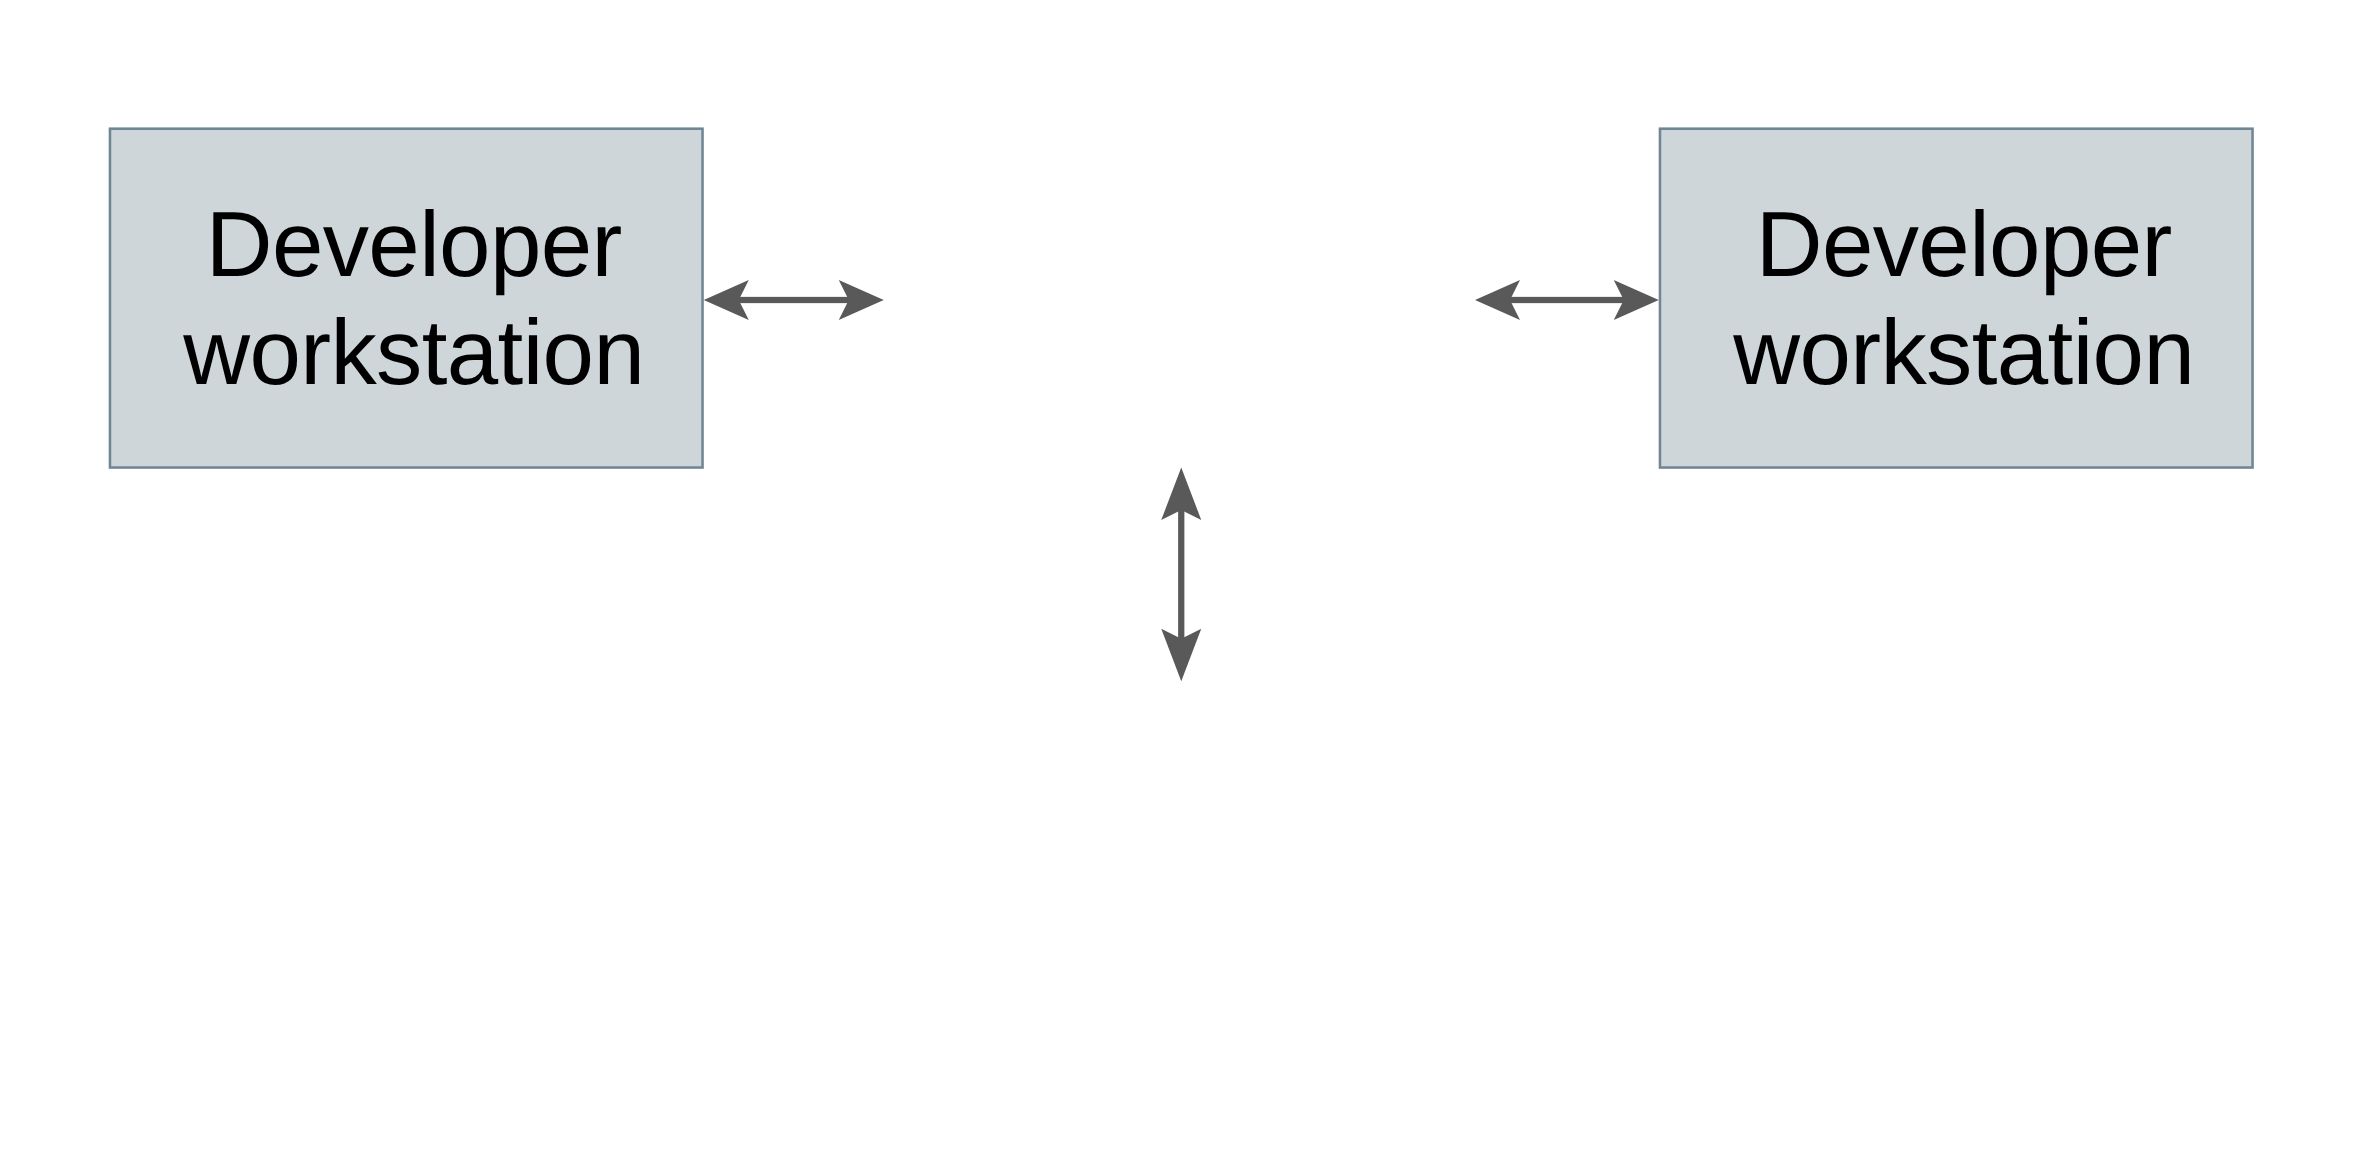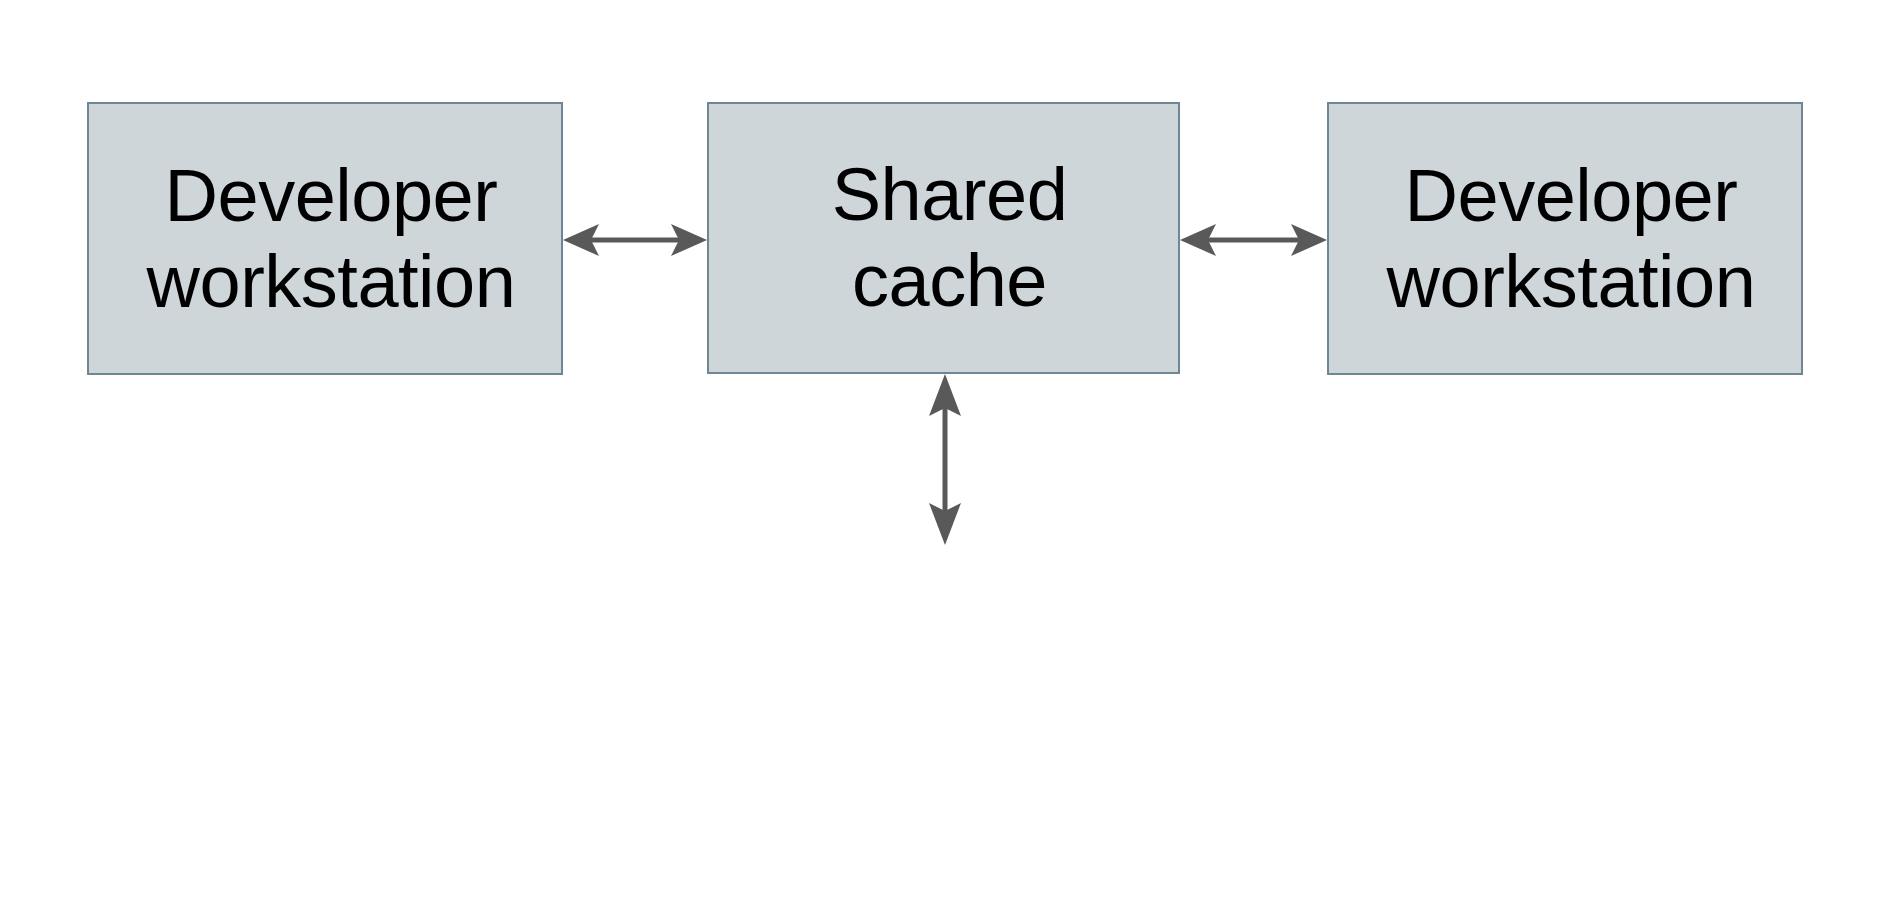--- a/index.html
+++ b/index.html
@@ -59,24 +59,20 @@
 </head>
 <body>
 
 <div id="canvas">
 
   <div class="node" id="node-dev-left">
     <span class="node-label">Developer
 workstation</span>
   </div>
 
-  <div class="node" id="node-shared">
-    <span class="node-label">Shared
-cache</span>
-  </div>
 
   <div class="node" id="node-dev-right">
     <span class="node-label">Developer
 workstation</span>
   </div>
 
 
   <div class="edge" id="edge-left-shared">
     <svg width="144" height="60" viewBox="0 0 144 60">
       <g fill="#595959">

